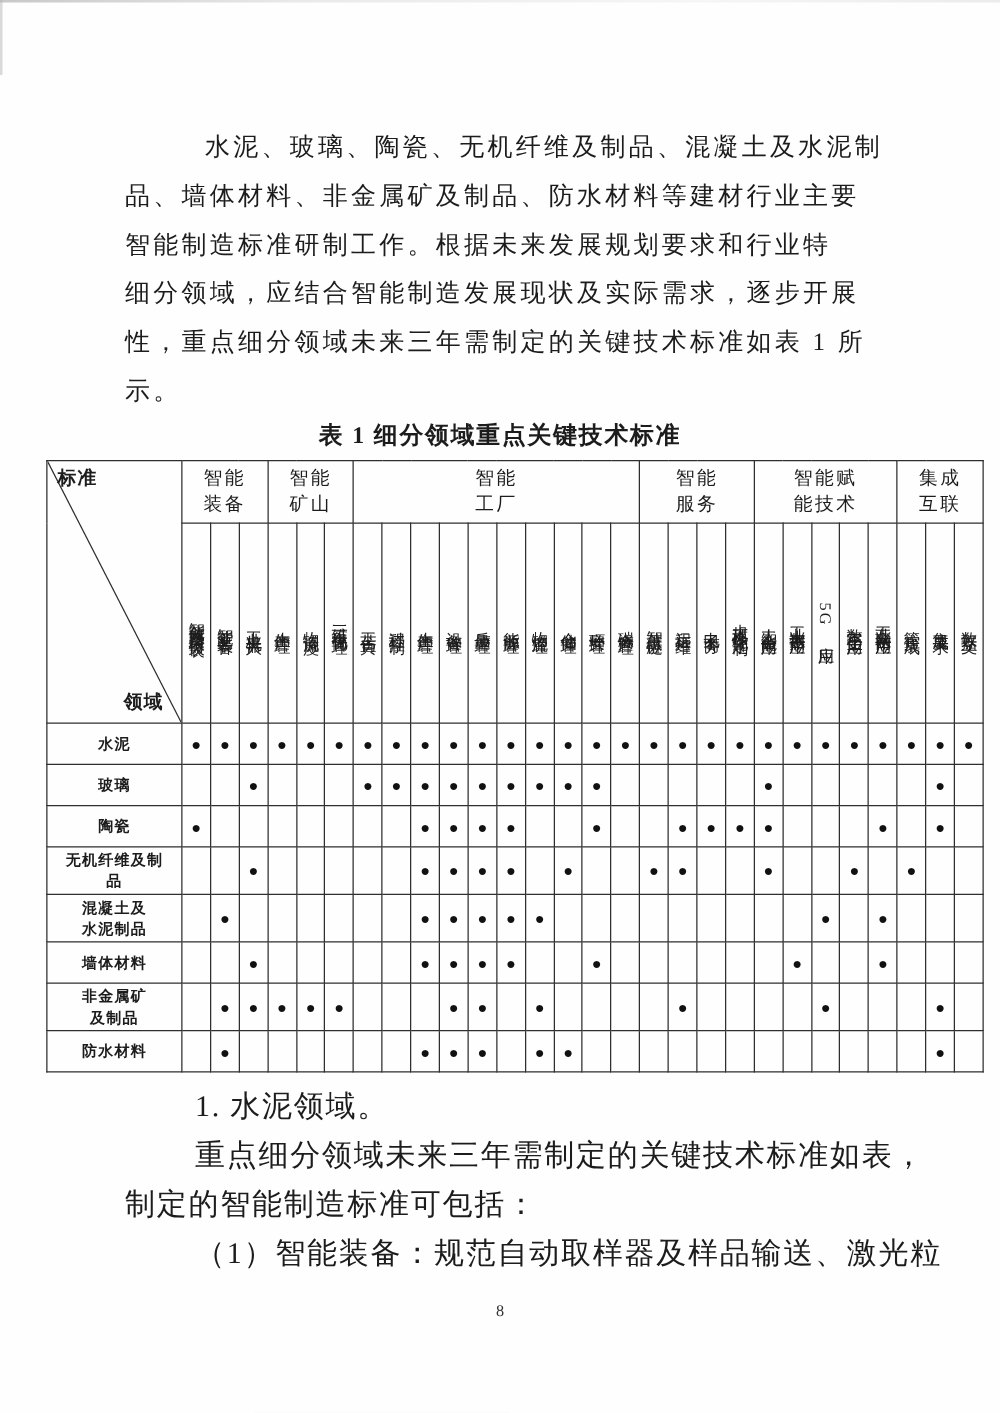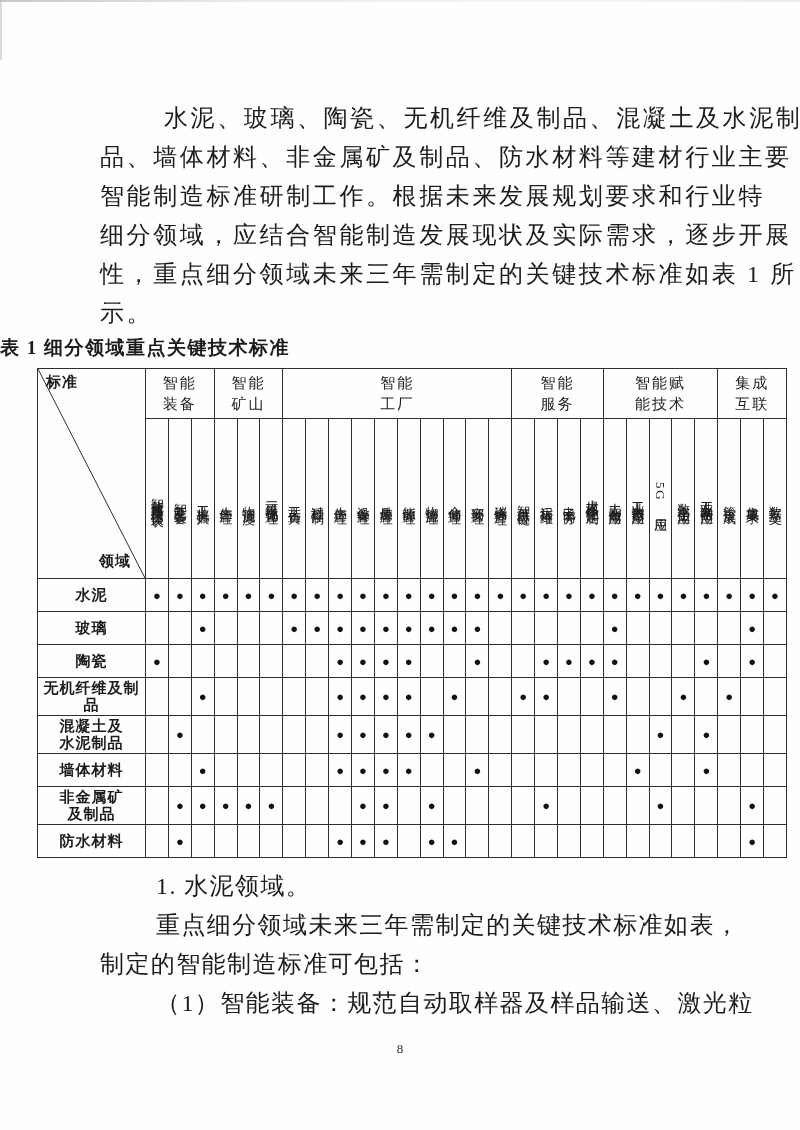--- a/index.html
+++ b/index.html
@@ -4,43 +4,43 @@
 <style>
   html,body{margin:0;padding:0;}
   body{width:800px;height:1130px;background:#f6f6f5;position:relative;
        font-family:"Liberation Serif","DejaVu Serif",serif;color:#1c1c1c;}
   .page{position:absolute;inset:0;background:#fefefe;overflow:hidden;}
   .scan-edge-top{position:absolute;top:0;left:0;width:100%;height:2px;
        background:linear-gradient(to right,#9c9c9c,#d9d9d9 30%,#efefef 70%,#dcdcdc);opacity:.55;}
   .scan-edge-left{position:absolute;top:0;left:0;width:2px;height:60px;background:#b5b5b5;opacity:.5;}
 
   .intro{position:absolute;top:99px;left:100px;width:612px;
-         font-size:24px;line-height:39px;letter-spacing:2.6px;white-space:nowrap;}
+         font-size:20px;line-height:39px;letter-spacing:2.6px;white-space:nowrap;}
   .intro .tline.indent{text-indent:64px;}
 
-  .table-title{position:absolute;top:335px;left:0;width:100%;
+  .table-title{position:absolute;top:335px;left:0;width:100%;text-align:center;
                font-weight:bold;font-size:19px;letter-spacing:1.5px;}
 
   .std-table{position:absolute;top:368px;left:25px;width:750px;
              border-collapse:collapse;table-layout:fixed;margin-left:12px;}
   .std-table th,.std-table td{border:1px solid #2e2e2e;padding:0;}
   .std-table thead tr.grow{height:50px;}
   .std-table thead tr.vrow{height:160px;}
   .corner{width:107px;position:relative;}
   .corner span{position:absolute;font-weight:bold;font-size:15px;letter-spacing:1px;}
   .c-top{top:4px;left:8px;}
   .c-bot{bottom:7px;right:14px;}
   .diag{position:absolute;inset:0;width:100%;height:100%;}
   .diag line{stroke:#2e2e2e;stroke-width:1;}
   .group{font-weight:normal;font-size:15px;line-height:21px;white-space:pre-line;
          text-align:center;vertical-align:middle;letter-spacing:2px;}
   .vhead{vertical-align:middle;text-align:center;}
   .vhead .v{writing-mode:vertical-lr;text-orientation:mixed;display:inline-block;
             font-size:13px;letter-spacing:1.8px;line-height:1.05;max-height:152px;font-weight:normal;}
-  .rlabel{font-weight:bold;font-size:15px;white-space:pre-line;line-height:17px;
+  .rlabel{font-weight:bold;font-size:12px;white-space:pre-line;line-height:17px;
           text-align:center;vertical-align:middle;letter-spacing:1px;}
   .std-table tbody tr{height:33px;}
   .std-table tbody tr.tall{height:38px;}
   .dcell{text-align:center;vertical-align:middle;font-size:13px;line-height:1;color:#111;}
 
   .body-text{position:absolute;top:867px;left:100px;width:625px;
              font-size:24px;line-height:39px;letter-spacing:1.4px;white-space:nowrap;}
   .body-text .tline.indent{text-indent:56px;}
 
   .page-number{position:absolute;top:1041px;left:0;width:100%;text-align:center;font-size:13px;color:#333;}

